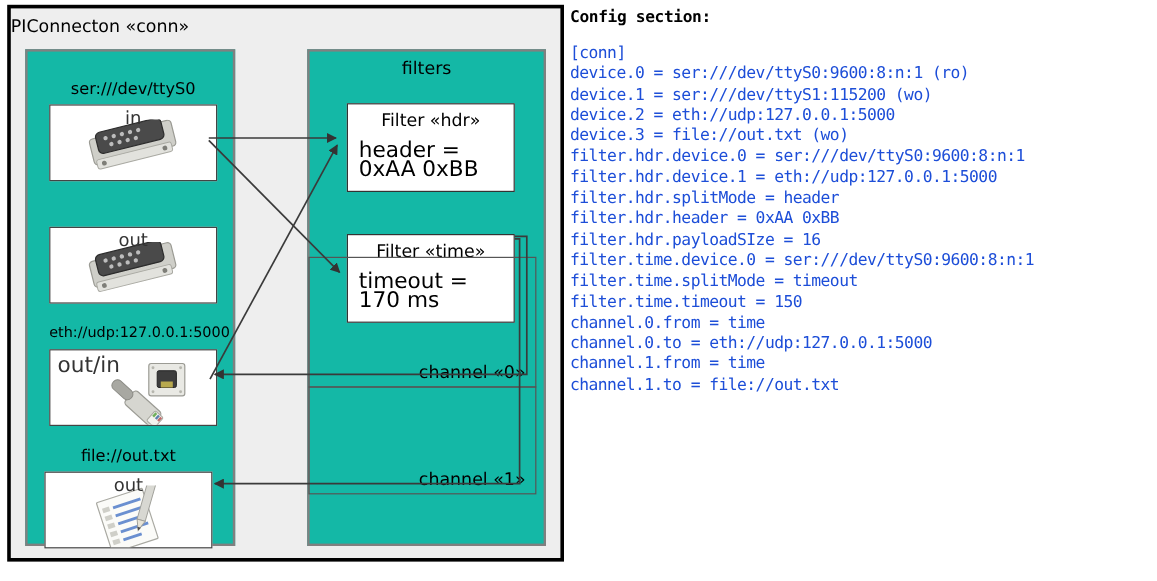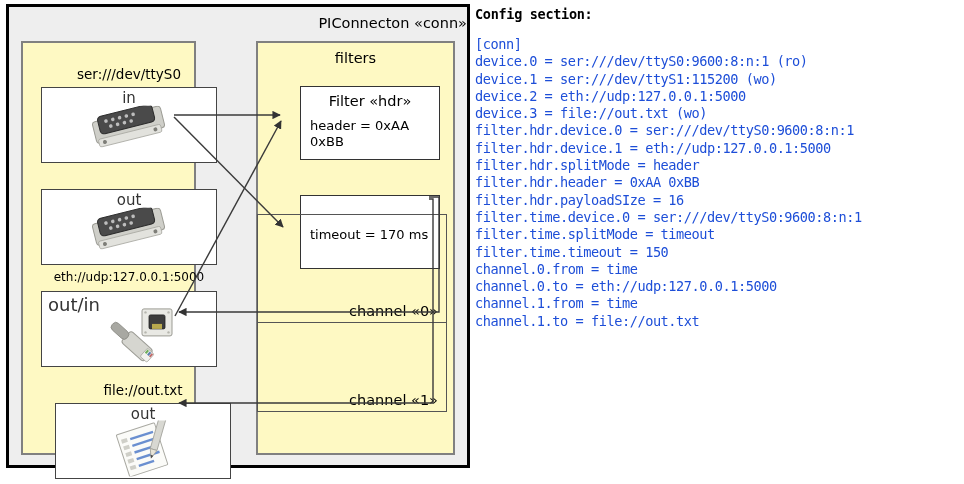--- a/index.html
+++ b/index.html
@@ -19,58 +19,57 @@
     left: 6px; top: 4px;
     width: 464px; height: 464px;
     border: 3px solid #000000;
     background: #eeeeee;
     box-sizing: border-box;
   }
   #diagram-title {
     position: absolute;
     left: 0; top: 8px;
     width: 100%;
-    text-align: right;
+    text-align: left;
     font-size: 14.5px;
     color: #000;
   }
 
   .group-box {
     position: absolute;
-    background: #fef9c3;
+    background: #14b8a6;
     border: 2px solid #808080;
     box-sizing: border-box;
   }
   .group-title {
     position: absolute;
     left: 0; top: 7px;
     width: 100%;
     text-align: center;
     font-size: 14.5px;
     color: #000;
   }
 
   
   .device {
     position: absolute;
-    padding-left: 36px;
   }
   .device-label {
     position: absolute;
     left: 0; top: 0;
     width: 100%;
     text-align: center;
     font-size: 13.5px;
     color: #000;
     white-space: nowrap;
   }
   .device-box {
     position: absolute;
     left: 0; top: 21px;
-    width: 100%; height: 76px;
+    width: 100%; height: 64px;
     background: #ffffff;
     border: 1.6px solid #444444;
     box-sizing: border-box;
     overflow: hidden;
   }
   .device-dir {
     position: absolute;
     left: 0; top: 1px;
     width: 100%;
     text-align: center;
@@ -89,34 +88,33 @@
     left: 50%; top: 50%;
     transform: translate(-50%, -42%);
   }
 
   
   .filter-card {
     position: absolute;
     background: #ffffff;
     border: 1.6px solid #333333;
     box-sizing: border-box;
-    margin-left: 11px;
   }
   .filter-card-title {
     position: absolute;
     left: 0; top: 6px;
     width: 100%;
     text-align: center;
     font-size: 14.5px;
     color: #000;
   }
   .filter-card-body {
     position: absolute;
     left: 9px; top: 31px;
-    font-size: 13px;
+    font-size: 18px;
     line-height: 16px;
     color: #000;
   }
 
   
   .channel-frame {
     position: absolute;
     border: 1.6px solid #555555;
     box-sizing: border-box;
     background: transparent;
@@ -240,21 +238,21 @@
               <rect x="45" y="33" width="2" height="4" fill="#6fae5a"></rect>
               <rect x="48" y="33" width="2" height="4" fill="#5a7fae"></rect>
               <rect x="50.5" y="33" width="2" height="4" fill="#c06a6a"></rect>
               <rect x="2" y="33" width="20" height="9" rx="4" fill="#a8a8a2" stroke="#8a8a84" stroke-width="0.8"></rect>
             </g>
           </svg>
         </span>
       </div>
     </div>
 
-    <div class="device" style="left:32px; top:329px; width:140px; height:85px;margin-top:10px;">
+    <div class="device" style="left:14px; top:329px; width:140px; height:85px;">
       <div class="device-label">file://out.txt</div>
       <div class="device-box">
         <div class="device-dir">out</div>
         <span class="dev-icon" style="transform:translate(-46%,-34%);">
           <svg width="72" height="56" viewBox="0 0 72 56">
             <g transform="rotate(-18 36 28)">
               <rect x="12" y="6" width="40" height="44" rx="1" fill="#fbfbf8" stroke="#a9a9a2" stroke-width="1"></rect>
               <g fill="#cfcfc8">
                 <rect x="15" y="12" width="6" height="4"></rect>
                   <rect x="15" y="19" width="6" height="4"></rect>
@@ -285,20 +283,21 @@
     <div class="group-title">filters</div>
 
     <div class="filter-card" style="left:31px; top:43px; width:140px; height:74px;">
       <div class="filter-card-title">Filter «hdr»</div>
       <div class="filter-card-body">
         <div>header = 0xAA 0xBB</div>
       </div>
     </div>
 
     <div class="filter-card" style="left:31px; top:152px; width:140px; height:74px;">
+      <div class="filter-card-title">Filter «time»</div>
       <div class="filter-card-body">
         <div>timeout = 170 ms</div>
       </div>
     </div>
 
     <div class="channel-frame" style="left:-1px; top:171px; width:190px; height:109px;">
       <div class="channel-label">channel «0»</div>
     </div>
 
     <div class="channel-frame" style="left:-1px; top:279px; width:190px; height:90px;">

